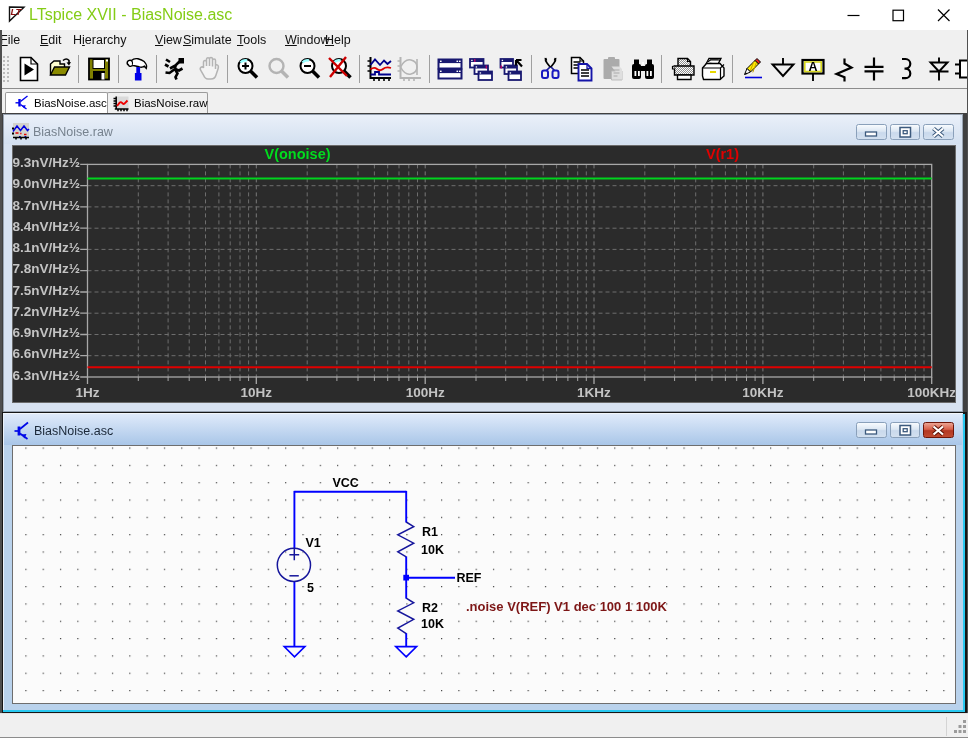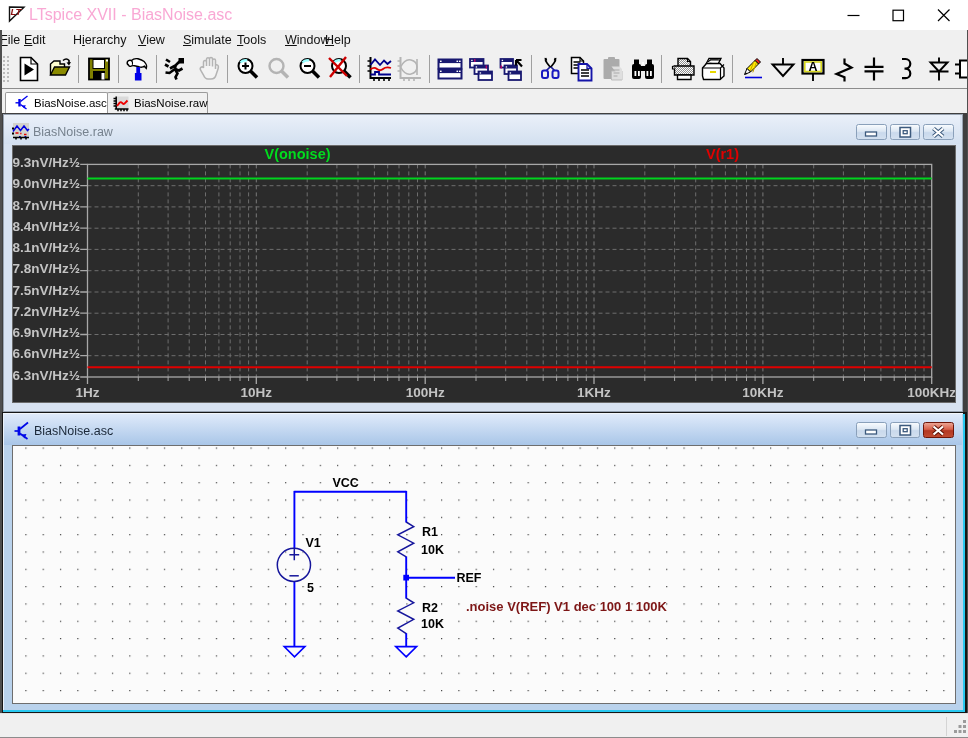--- a/index.html
+++ b/index.html
@@ -1,20 +1,20 @@
 <!DOCTYPE html>
 <html><head>
 <meta charset="utf-8">
 <style>
   html,body{margin:0;padding:0;}
   body{width:968px;height:738px;position:relative;overflow:hidden;background:#3f3f3f;
        font-family:"Liberation Sans",sans-serif;}
   .abs{position:absolute;}
   #titlebar{left:0;top:0;width:968px;height:30px;background:#ffffff;}
-  #titletext{left:29px;top:6px;font-size:16px;color:#f9a8d4;}
+  #titletext{left:29px;top:6px;font-size:16px;color:#84cc16;}
   #menubar{left:0;top:30px;width:968px;height:21px;background:#f0f0f0;}
   .mi{position:absolute;top:3px;font-size:12.5px;color:#111;}
   #toolbar{left:0;top:51px;width:968px;height:37px;background:#f0f0f0;border-bottom:1px solid #8c8c8c;}
   .sep{position:absolute;top:4px;width:1px;height:28px;background:#a0a0a0;}
   .tico{position:absolute;top:5px;}
   #tabbar{left:0;top:89px;width:968px;height:24px;background:#f0f0f0;}
   .tab{position:absolute;top:3px;height:20px;border:1px solid #9a9a9a;border-bottom:none;
        border-radius:2px 2px 0 0;font-size:11.5px;color:#000;}
   .tab span{letter-spacing:0px;}
   #mdi{left:0;top:113px;width:968px;height:601px;background:#3f3f3f;}
@@ -29,23 +29,23 @@
   <path d="M1.5 2 L16 2.2 L1.5 16 Z" fill="#fff" stroke="#111" stroke-width="1.4"></path>
   <text x="2.5" y="9.5" font-size="9.5" font-weight="bold" font-style="italic" fill="#8b1010" font-family="Liberation Sans">LT</text>
 </svg>
 <svg class="abs" id="winctl" style="left:840px;top:0" width="128" height="30" viewBox="0 0 128 30">
   <path d="M7.5 15.5 h12" stroke="#000" stroke-width="1.2" fill="none"></path>
   <rect x="53" y="10.2" width="10.5" height="10.5" stroke="#000" stroke-width="1.2" fill="none"></rect>
   <path d="M98 9.5 l11.5 11.5 M109.5 9.5 L98 21" stroke="#000" stroke-width="1.2" fill="none"></path>
 </svg>
 <div class="abs" id="menubar">
   <span class="mi" style="left:0"><u>F</u>ile</span>
-  <span class="mi" style="left:24px"><u>E</u>dit</span>
+  <span class="mi" style="left:40px"><u>E</u>dit</span>
   <span class="mi" style="left:73px">H<u>i</u>erarchy</span>
-  <span class="mi" style="left:138px"><u>V</u>iew</span>
+  <span class="mi" style="left:155px"><u>V</u>iew</span>
   <span class="mi" style="left:183px"><u>S</u>imulate</span>
   <span class="mi" style="left:237px"><u>T</u>ools</span>
   <span class="mi" style="left:285px"><u>W</u>indow</span>
   <span class="mi" style="left:325px"><u>H</u>elp</span>
 </div>
 <div class="abs" id="toolbar">
   <div class="sep" style="left:78px"></div>
     <div class="sep" style="left:117.5px"></div>
     <div class="sep" style="left:156.4px"></div>
     <div class="sep" style="left:227.4px"></div>

